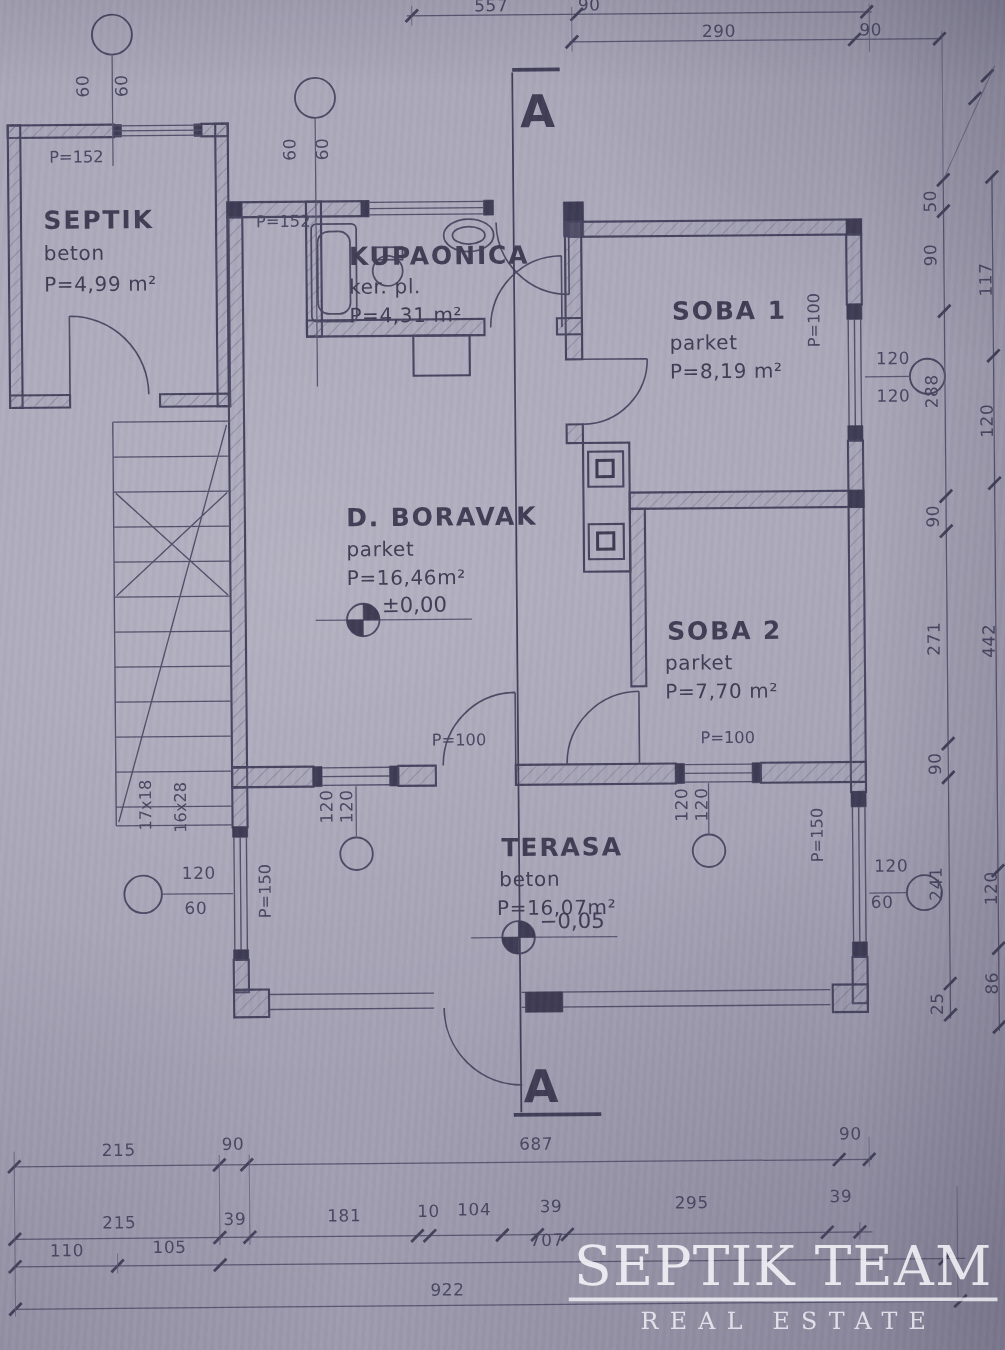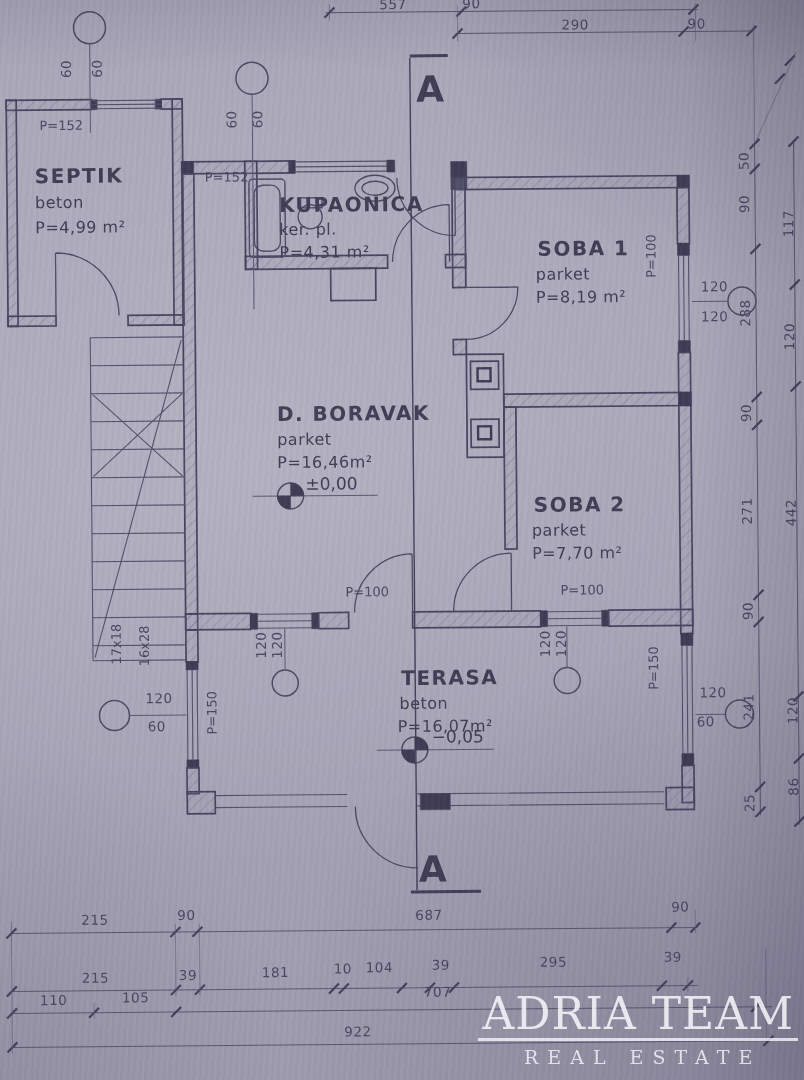--- a/index.html
+++ b/index.html
@@ -309,16 +309,16 @@
     <text class="dm" x="281" y="644" transform="rotate(-90 281 644)" text-anchor="middle">120</text>
     <text class="dm" x="549" y="645" transform="rotate(-90 549 645)" text-anchor="middle">120</text>
     <text class="dm" x="565" y="645" transform="rotate(-90 565 645)" text-anchor="middle">120</text>
   </g>
 </svg>
 
 <div id="vignette"></div>
 <div id="grain"></div>
 
 <div id="watermark">
-  <div id="wm-brand">ADRIA TEAM</div>
+  <div id="wm-brand">SEPTIK TEAM</div>
   <div id="wm-tag">REAL ESTATE</div>
 </div>
 </div>
 
 </body></html>

